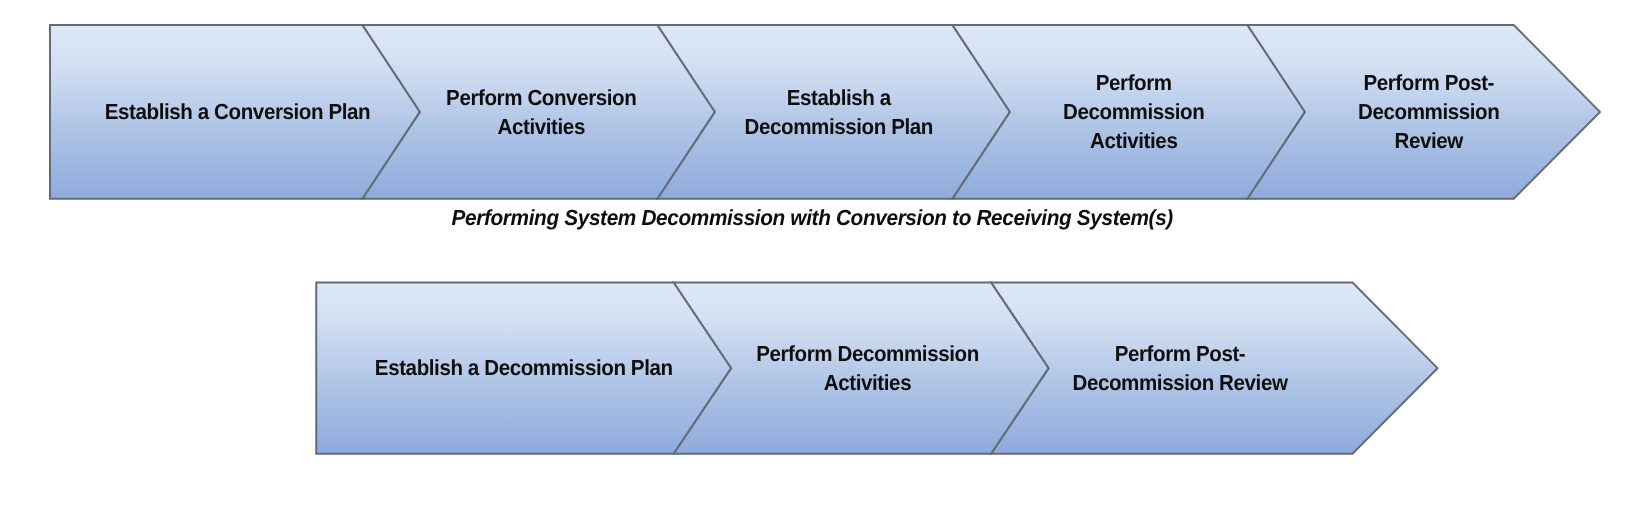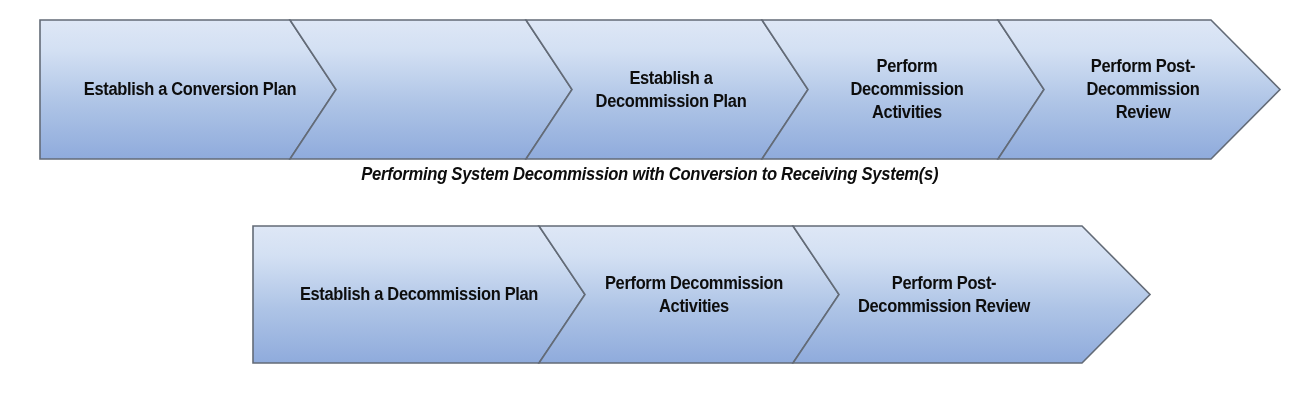--- a/index.html
+++ b/index.html
@@ -128,20 +128,23 @@
 
       <path d="M722,0 L958,0 L1004,69.5 L958,139 L722,139 L768,69.5 Z" fill="url(#chevGrad1)" stroke="#636b77" stroke-width="1.6"></path>
 
       <path d="M958,0 L1171,0 L1240,69.5 L1171,139 L958,139 L1004,69.5 Z" fill="url(#chevGrad1)" stroke="#636b77" stroke-width="1.6"></path>
     </svg>
 
     <div class="labels-layer">
       <div class="chev-label" style="left:14px;width:272px;">
         <span>Establish a Conversion Plan</span>
       </div>
+      <div class="chev-label" style="left:300px;width:186px;">
+        <span>Perform Conversion Activities</span>
+      </div>
       <div class="chev-label" style="left:540px;width:182px;">
         <span>Establish a Decommission Plan</span>
       </div>
       <div class="chev-label" style="left:776px;width:182px;">
         <span>Perform Decommission Activities</span>
       </div>
       <div class="chev-label" style="left:1012px;width:182px;">
         <span>Perform Post-Decommission Review</span>
       </div>
     </div>

